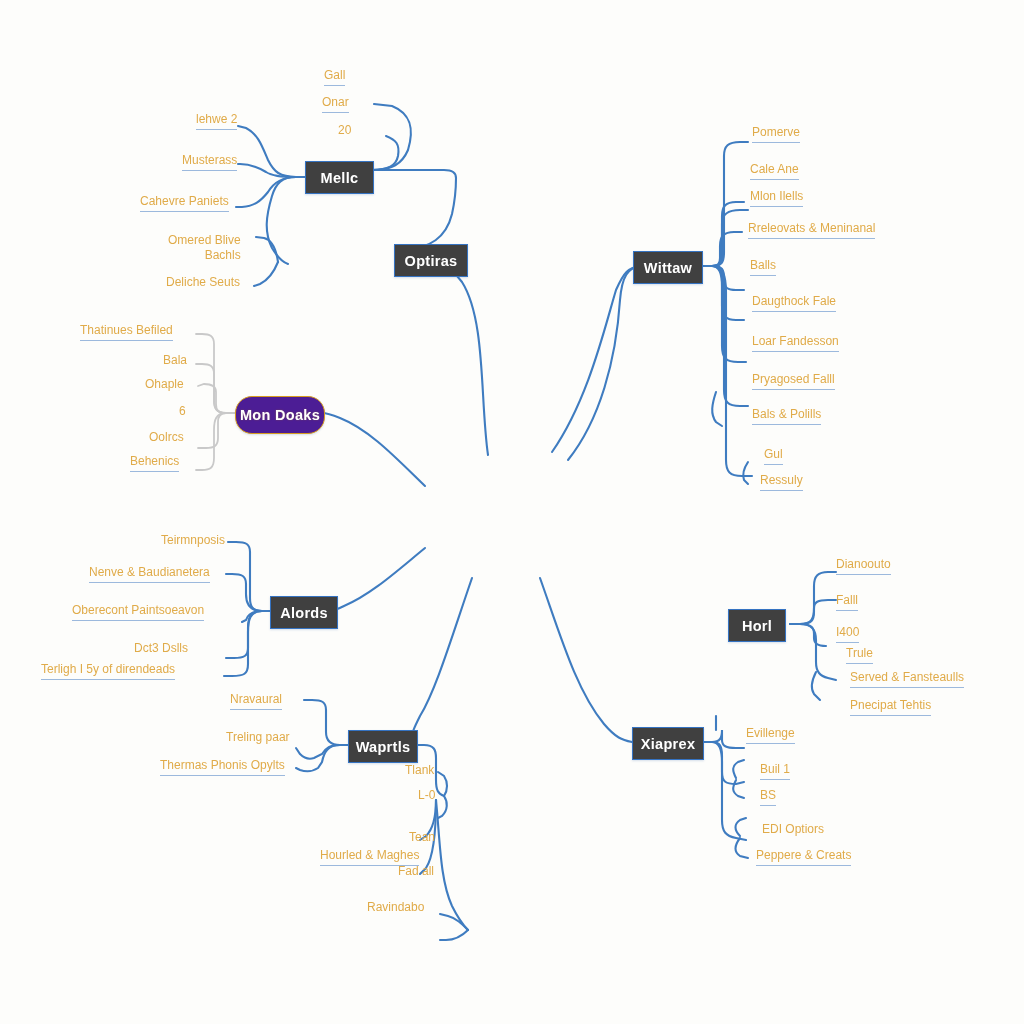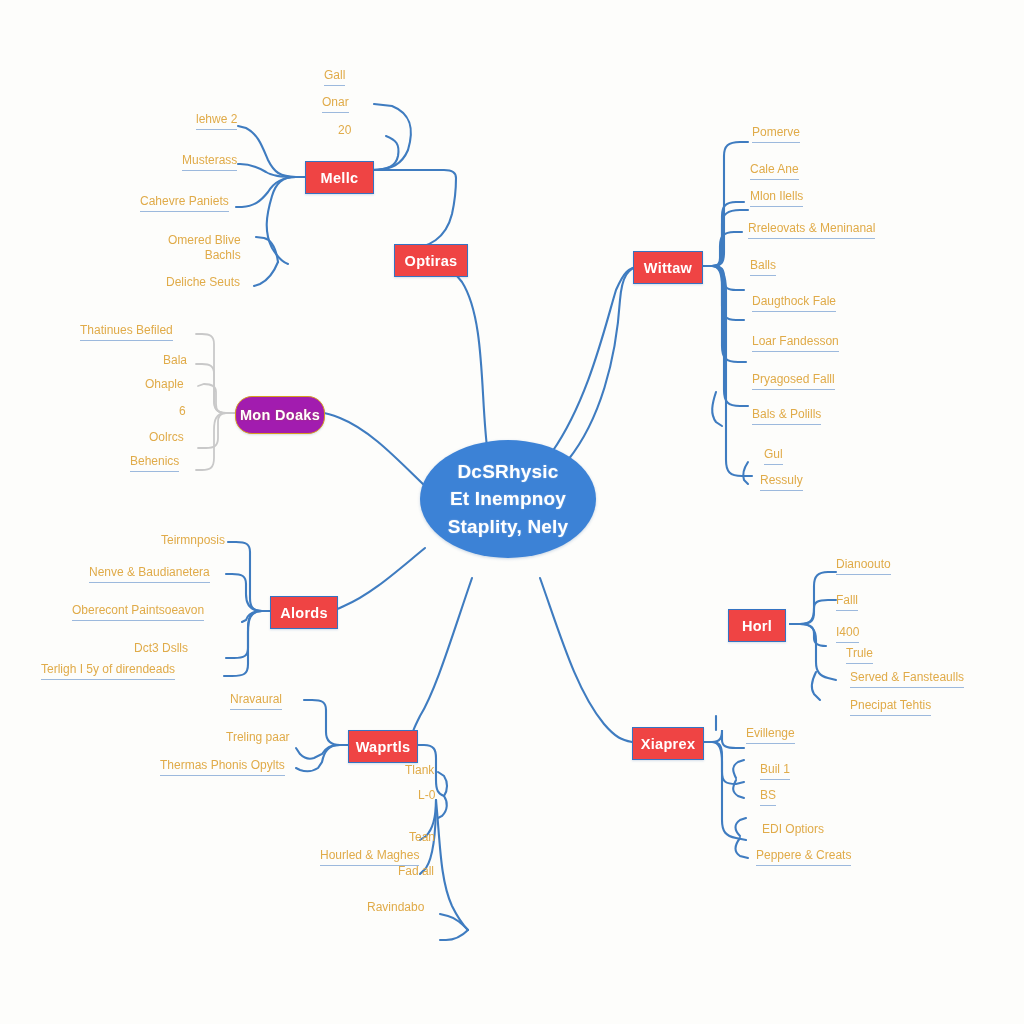--- a/index.html
+++ b/index.html
@@ -40,35 +40,35 @@
     box-shadow: 0 1px 3px rgba(40,90,160,.25);
     z-index: 5;
   }
   .center-node .ct {
     padding: 0 14px;
     white-space: pre-line;
   }
   
   .branch-node {
     position: absolute;
-    background: #ef4444;
+    background: #404040;
     color: #ffffff;
     font-weight: bold;
     font-size: 14.5px;
     letter-spacing: .3px;
     display: flex;
     align-items: center;
     justify-content: center;
     border: 1px solid #3573c2;
     box-shadow: 0 1px 2px rgba(40,90,160,.18);
     z-index: 4;
     white-space: nowrap;
   }
   .branch-node.gold {
-    background: #a21caf;
+    background: #4c1d95;
     border-color: #d79c1f;
     color: #ffffff;
     text-shadow: 0 0 2px rgba(180,120,10,.45);
     border-radius: 17px;
   }
   
   .leaf {
     position: absolute;
     color: #e0ab49;
     font-size: 12px;
@@ -171,25 +171,20 @@
 
     <g fill="none" stroke="#c9c9c9" stroke-width="1.8" stroke-linecap="round">
       <path d="M236,413 L226,413 C216,413 214,408 214,400 L214,344 C214,336 210,334 202,334 L196,334"></path>
       <path d="M236,413 L226,413 C216,413 214,408 214,400 L214,374 C214,366 210,364 202,364 L196,364"></path>
       <path d="M236,413 L226,413 C218,413 216,410 216,404 L216,392 C216,386 212,384 204,384 L198,386"></path>
       <path d="M236,413 L226,413 C220,413 218,416 218,422 L218,438 C218,446 214,448 206,448 L198,448"></path>
       <path d="M236,413 L226,413 C216,413 214,420 214,430 L214,458 C214,468 210,470 202,470 L196,470"></path>
     </g>
   </svg>
 
-  <div class="center-node" style="left:420px; top:440px; width:176px; height:118px;">
-    <span class="ct">DcSRhysic
-Et Inempnoy
-Staplity, Nely</span>
-  </div>
 
   <div class="branch-node" style="left:305px; top:161px; width:67px; height:31px;">
     <span>Mellc</span>
   </div>
 
   <div class="branch-node" style="left:394px; top:244px; width:72px; height:31px;">
     <span>Optiras</span>
   </div>
 
   <div class="branch-node gold" style="left:235px; top:396px; width:88px; height:36px;">

